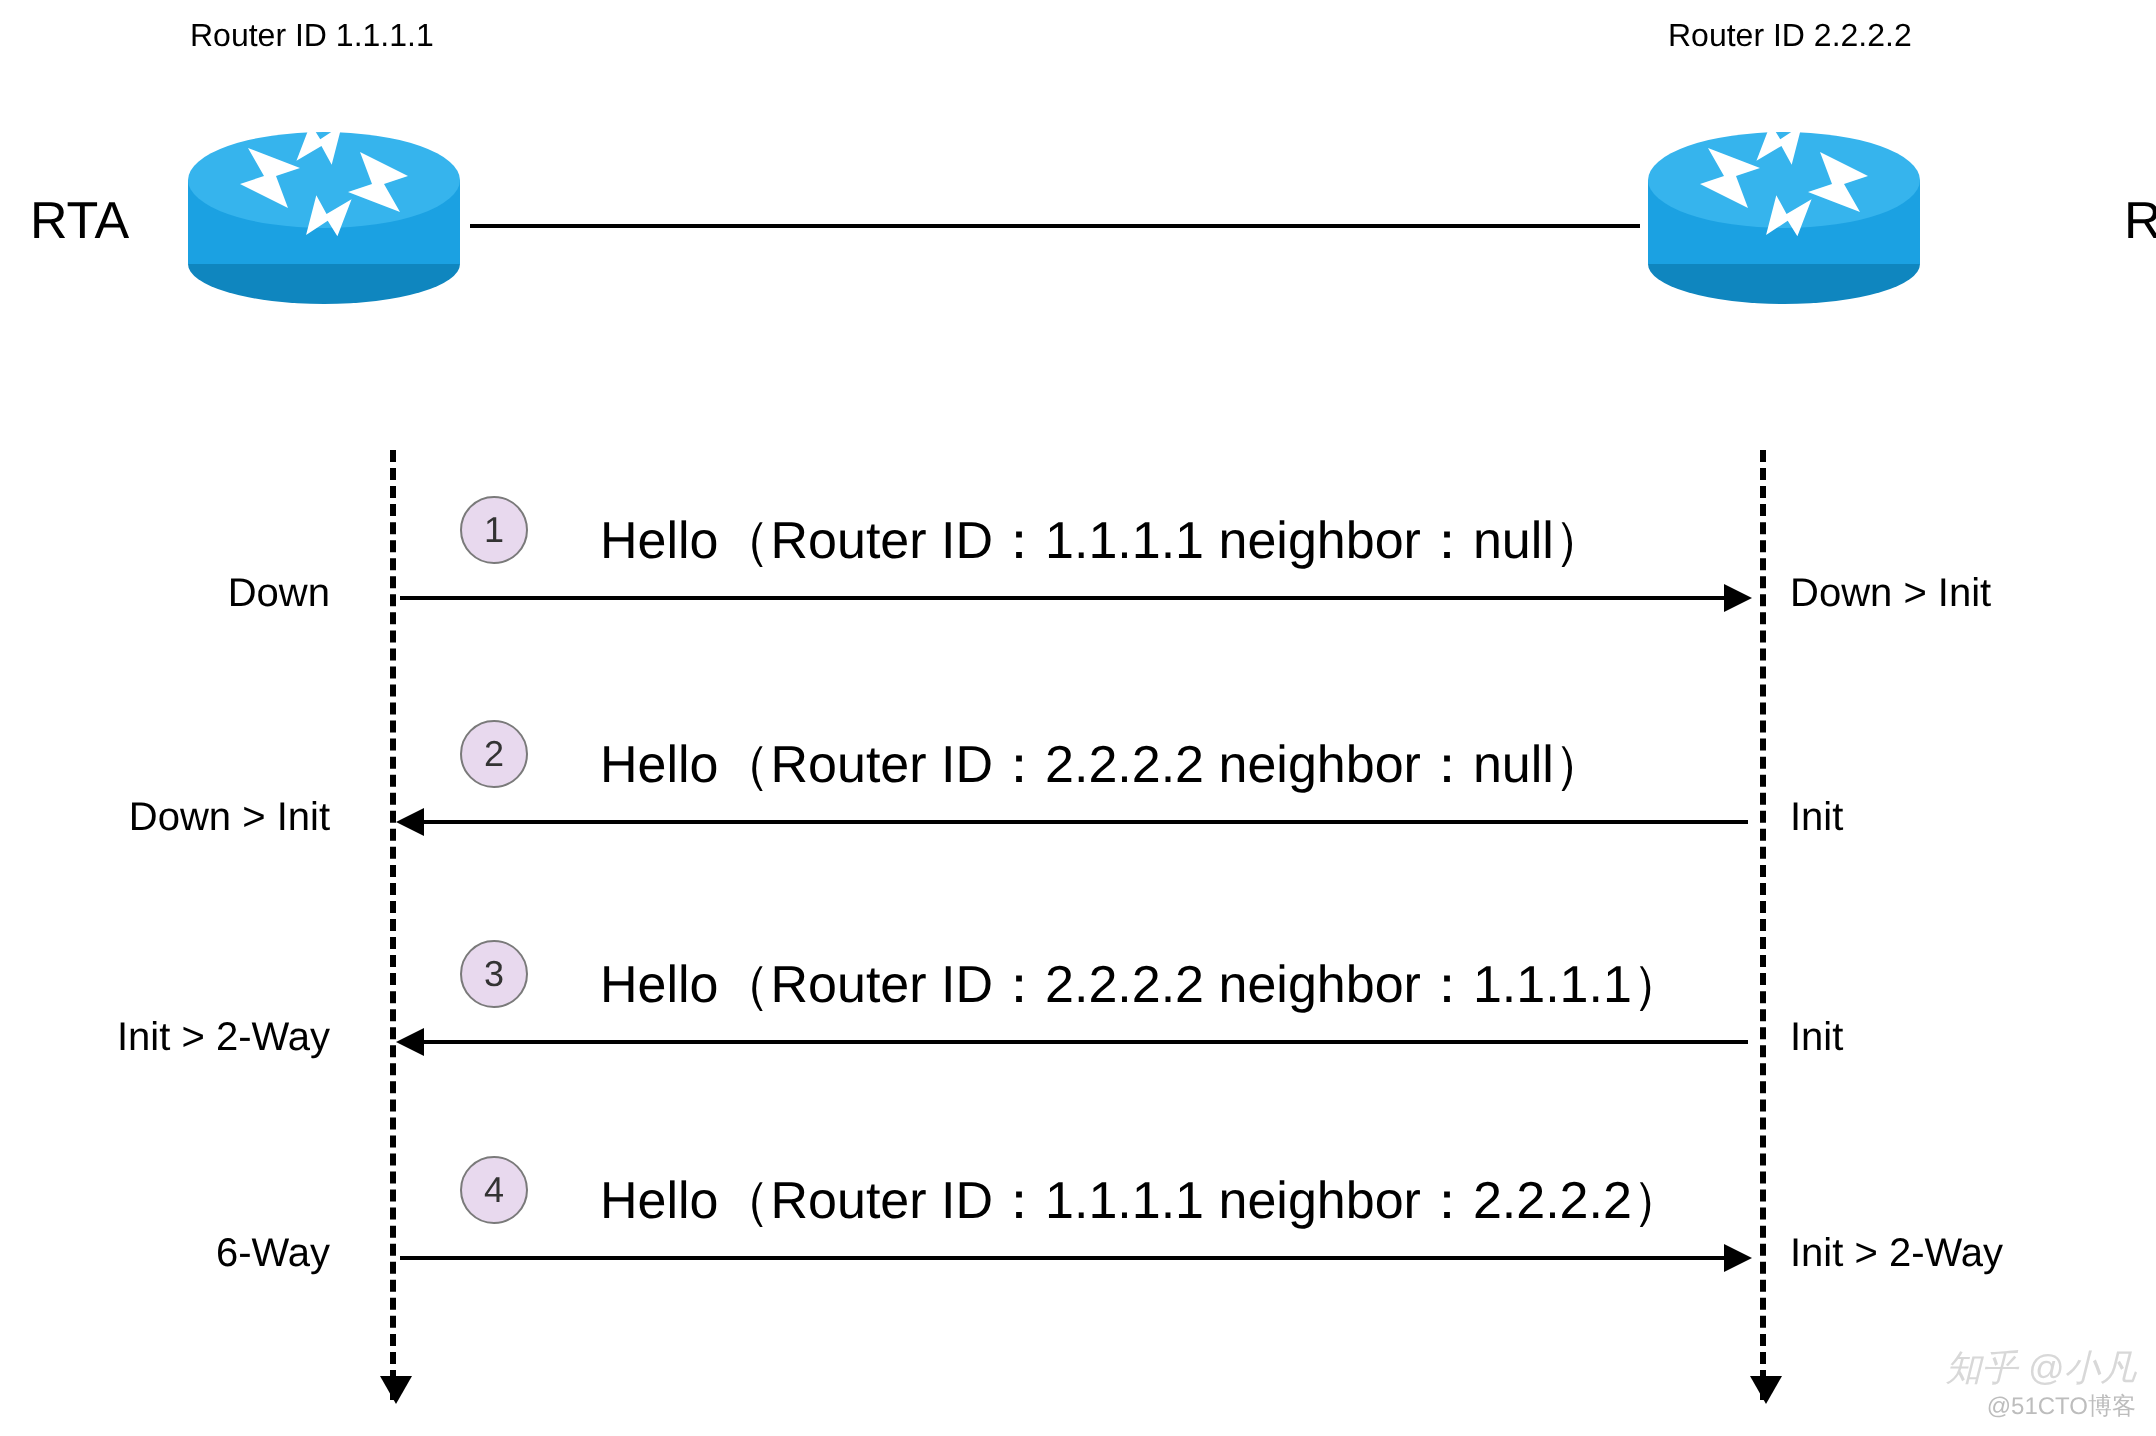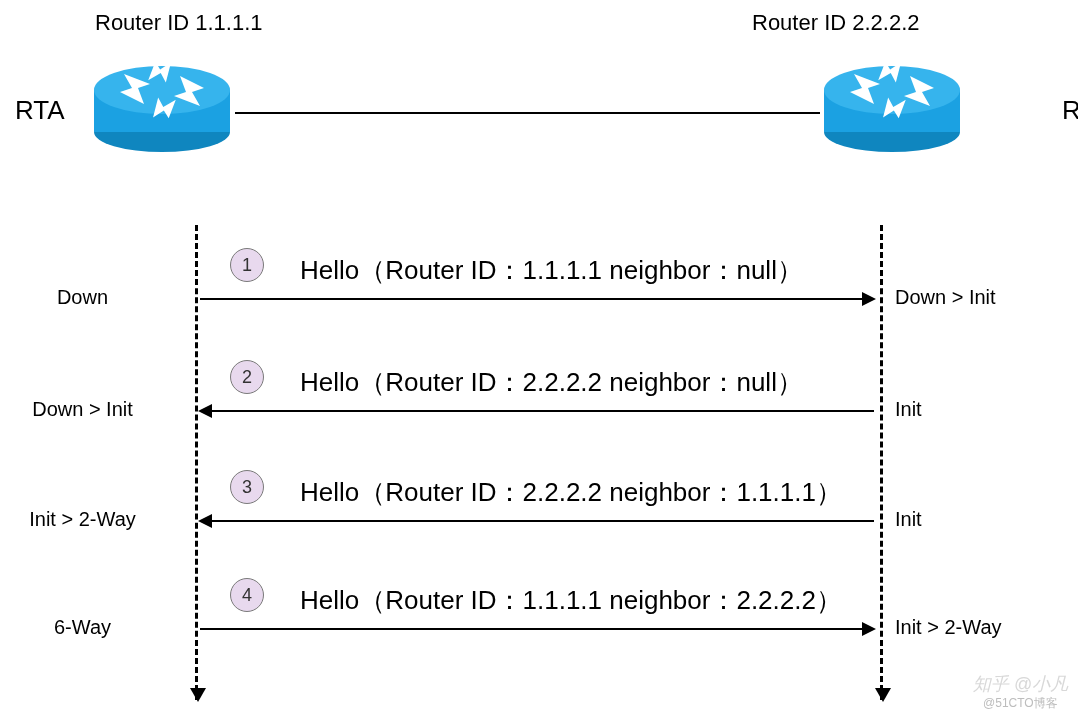--- a/index.html
+++ b/index.html
@@ -8,25 +8,25 @@
     padding: 0;
     width: 1078px;
     height: 718px;
     font-family: Arial, "Microsoft YaHei", sans-serif;
     background: #ffffff;
     position: relative;
     color: #000;
   }
   .label {
     position: absolute;
-    font-size: 22px;
+    font-size: 16px;
     white-space: nowrap;
   }
   .router-id-a { top: 10px; left: 95px; }
-  .router-id-b { top: 10px; left: 752px; }
+  .router-id-b { top: 10px; left: 834px; }
   .rta { top: 95px; left: 15px; font-size: 26px; }
   .rtb { top: 95px; left: 1062px; font-size: 26px; }
 
   .router-svg { position: absolute; }
   .ra { top: 50px; left: 90px; }
   .rb { top: 50px; left: 820px; }
 
   .link-line {
     position: absolute;
     top: 112px;
@@ -57,21 +57,21 @@
   .row { position: absolute; left: 0; width: 100%; }
   .r1 { top: 258px; }
   .r2 { top: 370px; }
   .r3 { top: 480px; }
   .r4 { top: 588px; }
 
   .state-left {
     position: absolute;
     left: 0;
     width: 185px;
-    text-align: center;
+    text-align: right;
     top: 28px;
     font-size: 20px;
     padding-right: 20px;
   }
   .state-right {
     position: absolute;
     left: 895px;
     width: 180px;
     text-align: left;
     top: 28px;
@@ -126,21 +126,21 @@
     left: 300px;
     font-size: 26px;
   }
 
   .watermark {
     position: absolute;
     right: 10px;
     bottom: 6px;
     font-size: 12px;
     color: #bdbdbd;
-    text-align: center;
+    text-align: right;
     line-height: 1.3;
   }
   .watermark .wm1 { font-size: 18px; font-style: italic; color: #c8c8c8; opacity: 0.7;}
 </style>
 </head>
 <body>
 
 <div class="label router-id-a">Router ID 1.1.1.1</div>
 <div class="label router-id-b">Router ID 2.2.2.2</div>
 

